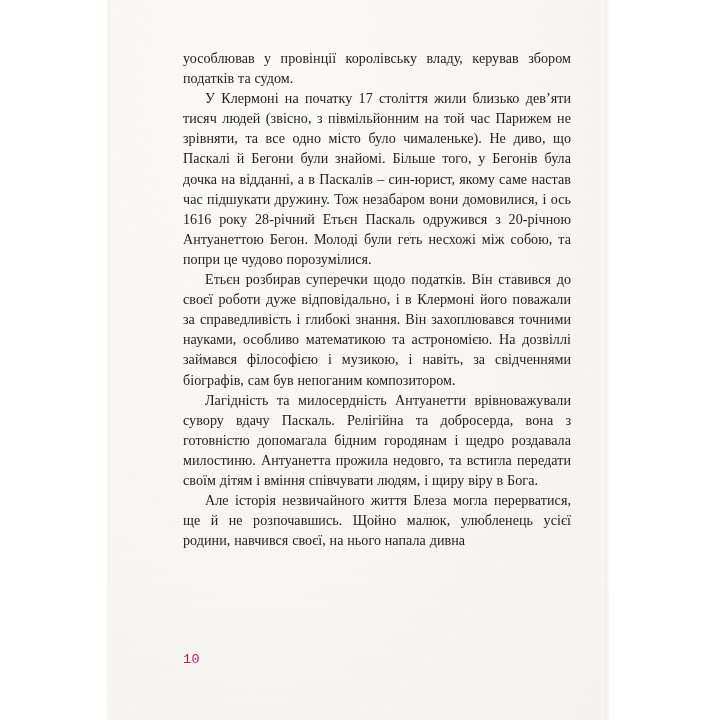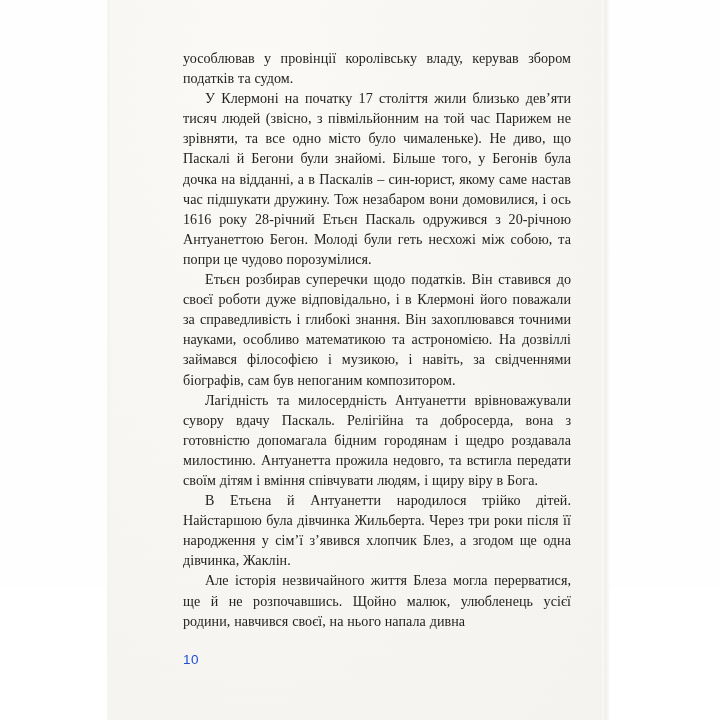--- a/index.html
+++ b/index.html
@@ -75,38 +75,37 @@
     word-spacing: 0.2px;
     -webkit-font-smoothing: antialiased;
   }
   .body-paragraph.continuation {
     text-indent: 0;
   }
   .page-number {
     position: absolute;
     left: 183px;
     top: 652px;
-    font-family: Liberation Sans, sans-serif;
+    font-family: Liberation Mono, monospace;
     font-size: 13.5px;
-    color: #1d4ed8;
+    color: #be185d;
     letter-spacing: 0.4px;
   }
 </style>
 </head>
 <body>
 
 <div class="scan-sheet">
   <div class="page-edge-left"></div>
   <div class="page-surface"></div>
   <div class="paper-grain"></div>
   <div class="page-edge-right"></div>
 
   <div class="text-column">
     <p class="body-paragraph continuation">уособлював у провінції королівську владу, керував збором податків та судом.</p>
     <p class="body-paragraph">У Клермоні на початку 17 століття жили близько дев’яти тисяч людей (звісно, з півмільйонним на той час Парижем не зрівняти, та все одно місто було чималеньке). Не диво, що Паскалі й Бегони були знайомі. Більше того, у Бегонів була дочка на відданні, а в Паскалів – син-юрист, якому саме настав час підшукати дружину. Тож незабаром вони домовилися, і ось 1616 року 28-річний Етьєн Паскаль одружився з 20-річною Антуанеттою Бегон. Молоді були геть несхожі між собою, та попри це чудово порозумілися.</p>
     <p class="body-paragraph">Етьєн розбирав суперечки щодо податків. Він ставився до своєї роботи дуже відповідально, і в Клермоні його поважали за справедливість і глибокі знання. Він захоплювався точними науками, особливо математикою та астрономією. На дозвіллі займався філософією і музикою, і навіть, за свідченнями біографів, сам був непоганим композитором.</p>
     <p class="body-paragraph">Лагідність та милосердність Антуанетти врівноважували сувору вдачу Паскаль. Релігійна та добросерда, вона з готовністю допомагала бідним городянам і щедро роздавала милостиню. Антуанетта прожила недовго, та встигла передати своїм дітям і вміння співчувати людям, і щиру віру в Бога.</p>
-    <p class="body-paragraph">В Етьєна й Антуанетти народилося трійко дітей. Найстаршою була дівчинка Жильберта. Через три роки після її народження у сім’ї з’явився хлопчик Блез, а згодом ще одна дівчинка, Жаклін.</p>
     <p class="body-paragraph">Але історія незвичайного життя Блеза могла перерватися, ще й не розпочавшись. Щойно малюк, улюбленець усієї родини, навчився своєї, на нього напала дивна</p>
   </div>
 
   <div class="page-number">10</div>
 </div>
 
 </body></html>

